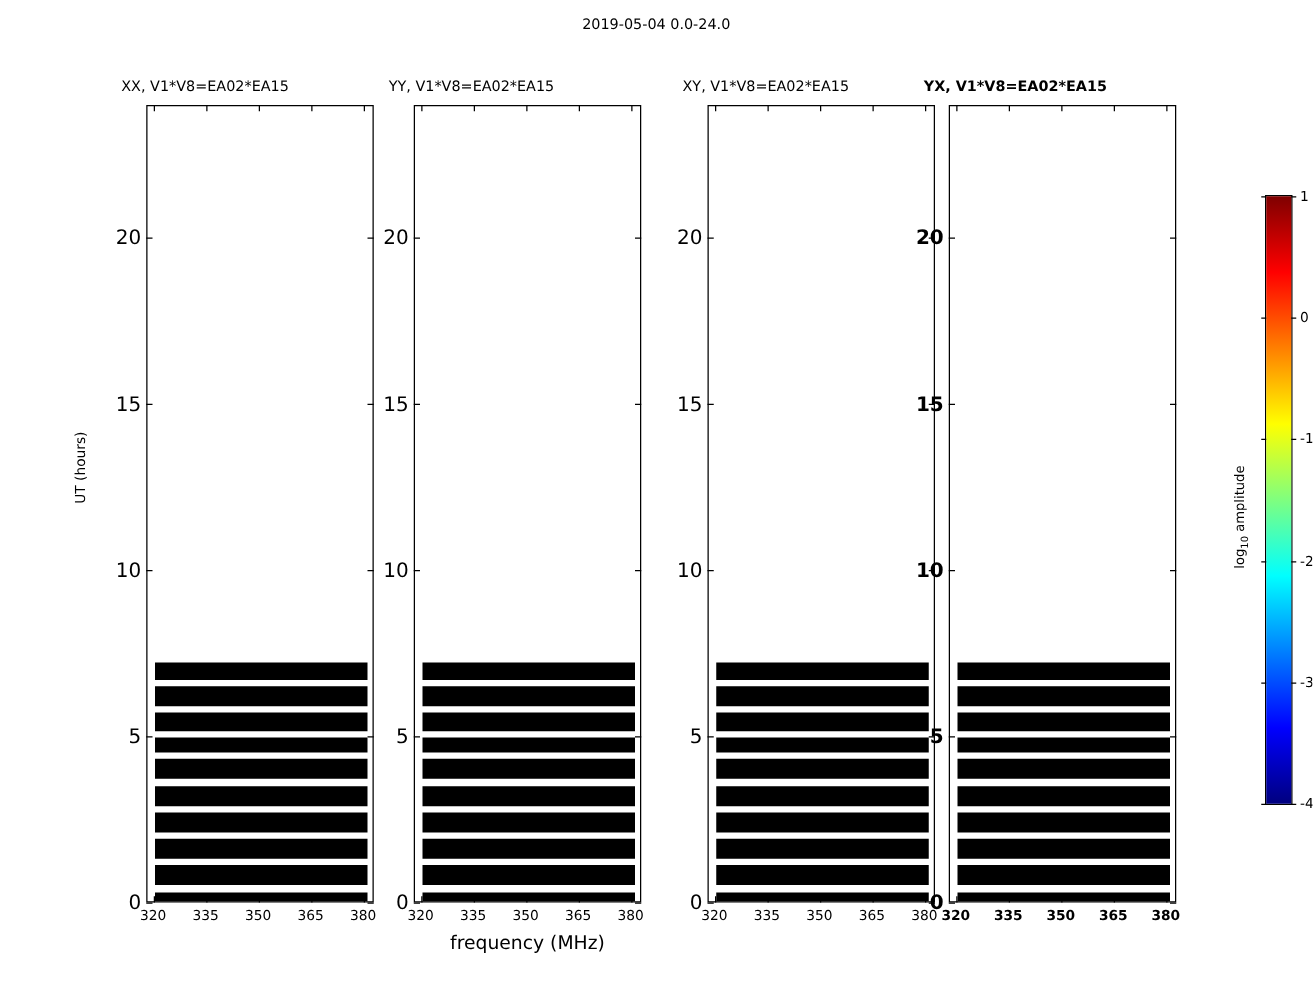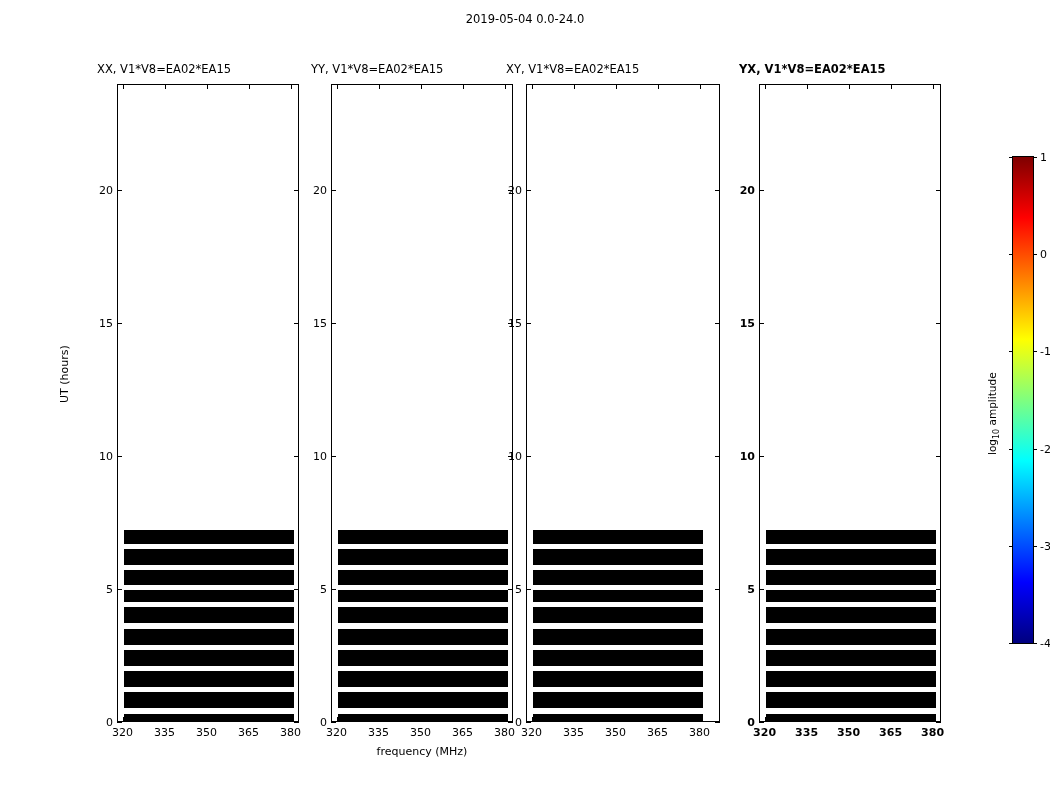--- a/index.html
+++ b/index.html
@@ -73,21 +73,21 @@
     right: 0;
     width: 5px;
     height: 1px;
     background: #000;
   }
   .ytick-label {
     position: absolute;
     right: 100%;
     margin-right: 4px;
     transform: translateY(-50%);
-    font-size: 11px;
+    font-size: 16px;
     white-space: nowrap;
   }
   .xtick {
     position: absolute;
     bottom: 0;
     width: 1px;
     height: 5px;
     background: #000;
   }
   .xtick-t {
@@ -113,21 +113,21 @@
     transform-origin: 0 0;
     font-size: 11px;
     white-space: nowrap;
   }
   .xlabel {
     position: absolute;
     left: 0;
     top: 745px;
     width: 844px;
     text-align: center;
-    font-size: 11px;
+    font-size: 15px;
   }
   
   .cbar {
     position: absolute;
     left: 1012px;
     top: 156px;
     width: 22px;
     height: 488px;
     border: 1px solid #000;
     box-sizing: border-box;
@@ -264,21 +264,21 @@
         <div class="xtick" style="left: 89.6px;"></div>
         <div class="xtick-t" style="left: 89.6px;"></div>
         <div class="xtick-label" style="left: 89.6px;">350</div>
         <div class="xtick" style="left: 131.6px;"></div>
         <div class="xtick-t" style="left: 131.6px;"></div>
         <div class="xtick-label" style="left: 131.6px;">365</div>
         <div class="xtick" style="left: 173.6px;"></div>
         <div class="xtick-t" style="left: 173.6px;"></div>
         <div class="xtick-label" style="left: 173.6px;">380</div>
       </div>
-      <div class="panel" style="left: 526px; padding-left: 12px;">
+      <div class="panel" style="left: 566px;">
         <div class="title">XY, V1*V8=EA02*EA15</div>
         <div class="axes">
           <div class="datablock" style="top: 628.7px; height: 7.98px; left: 5.6px; width: 170.8px;"></div>
           <div class="datablock" style="top: 607.43px; height: 15.95px; left: 5.6px; width: 170.8px;"></div>
           <div class="datablock" style="top: 586.16px; height: 15.95px; left: 5.6px; width: 170.8px;"></div>
           <div class="datablock" style="top: 564.9px; height: 15.95px; left: 5.6px; width: 170.8px;"></div>
           <div class="datablock" style="top: 543.63px; height: 15.95px; left: 5.6px; width: 170.8px;"></div>
           <div class="datablock" style="top: 522.36px; height: 15.95px; left: 5.6px; width: 170.8px;"></div>
           <div class="datablock" style="top: 505.08px; height: 11.96px; left: 5.6px; width: 170.8px;"></div>
           <div class="datablock" style="top: 485.15px; height: 14.62px; left: 5.6px; width: 170.8px;"></div>

